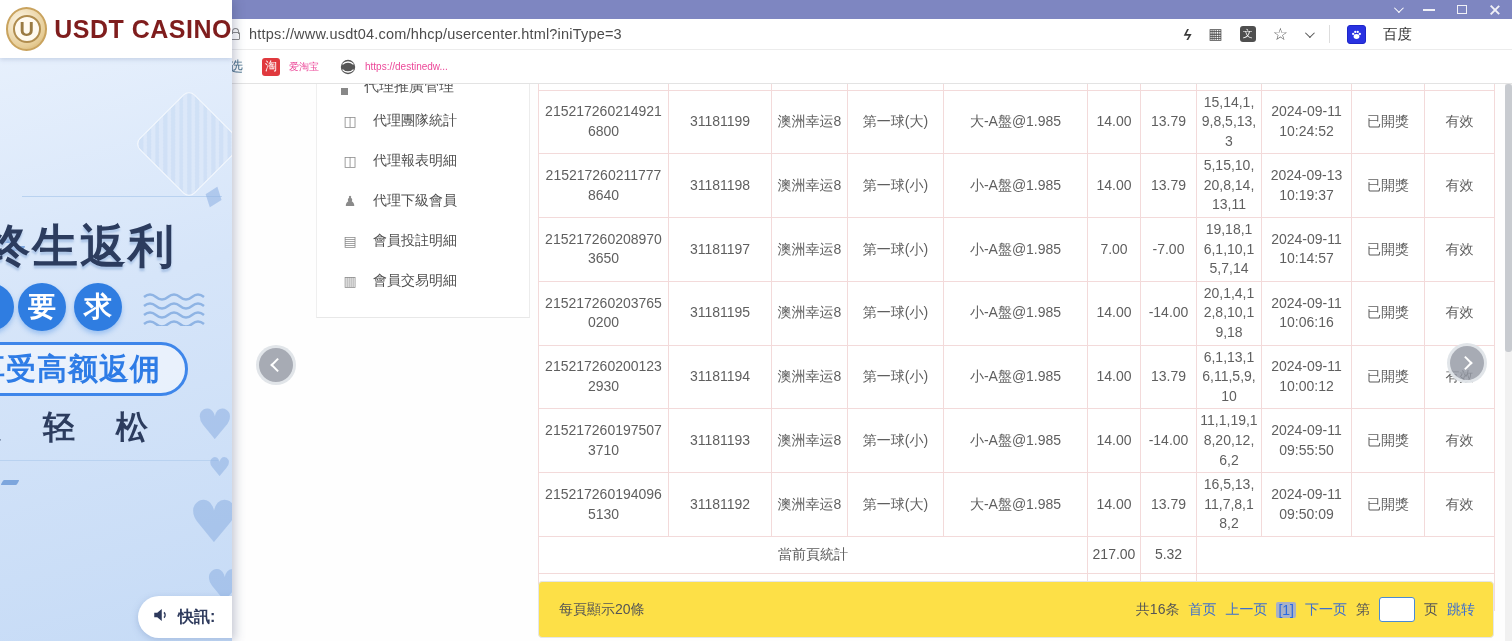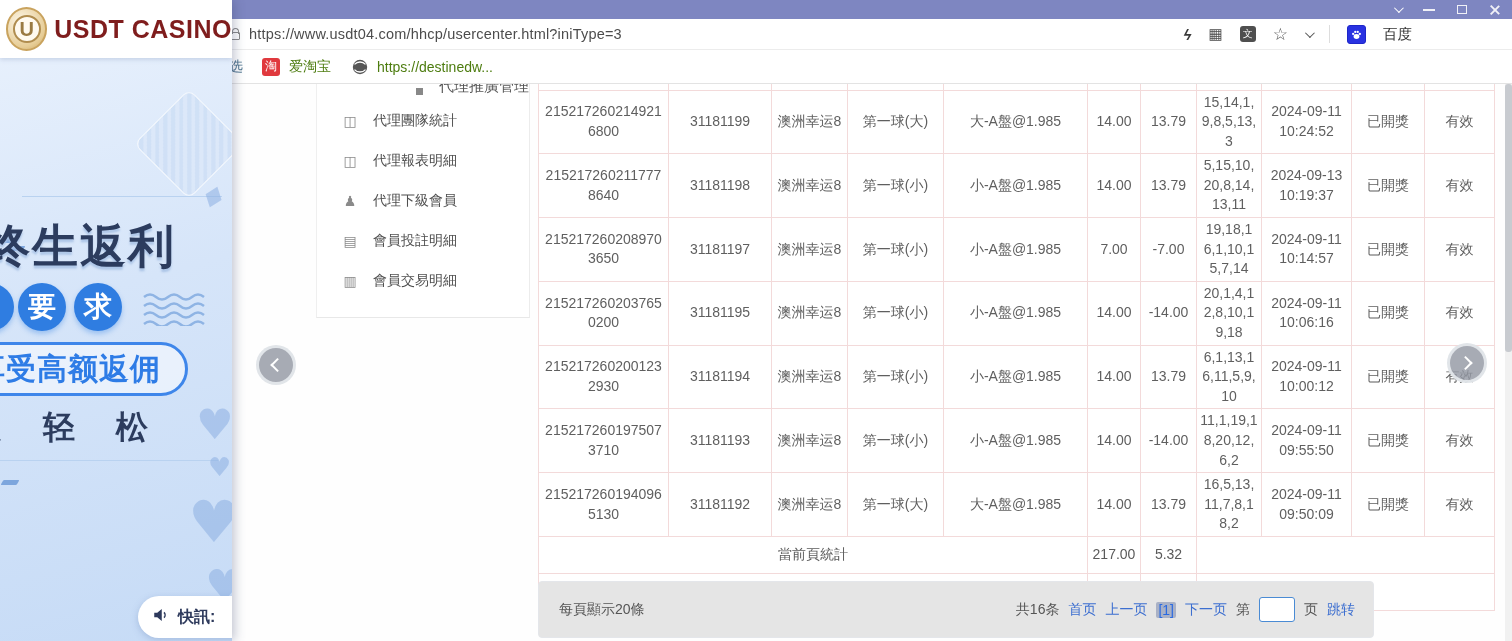--- a/index.html
+++ b/index.html
@@ -26,46 +26,46 @@
   .ic-translate { width:16px; height:16px; background:#4f4f4f; color:#fff; font-size:10px; border-radius:3px; display:flex; align-items:center; justify-content:center; }
   .ic-star { font-size:17px; color:#555; }
   .chev-dark { width:7px; height:7px; border-right:1.6px solid #555; border-bottom:1.6px solid #555; transform:rotate(45deg) translateY(-2px); }
   .vsep { width:1px; height:18px; background:#ddd; }
   .baidu-box { width:19px; height:19px; background:#2932e1; border:1px solid #1d26c9; border-radius:3px; display:flex; align-items:center; justify-content:center; }
   .baidu-label { font-size:14.5px; color:#333; }
 
   .bookmarks { position:absolute; left:225px; top:50px; right:0; height:34px; background:#fff; border-bottom:1px solid #e3e3e3; display:flex; align-items:center; gap:9px; }
   .bm-partial { font-size:14px; color:#4a708c; margin-left:4px; }
   .taobao-badge { width:18px; height:18px; background:#e0393e; border-radius:3px; color:#fff; font-size:12px; display:flex; align-items:center; justify-content:center; margin-left:10px; }
-  .bm-text { font-size:14px; color:#4d7c0f; }
+  .bm-text { font-size:10px; color:#ec4899; }
   .globe { margin-left:12px; display:flex; }
 
   
   .content-bg { position:absolute; left:225px; top:84px; right:0; bottom:0; background:#fefefe; }
 
   .sidebar { position:absolute; left:316px; top:84px; width:214px; height:234px; background:#fff; border-left:1px solid #efefef; border-right:1px solid #ececec; border-bottom:1px solid #e8e8e8; overflow:hidden; }
-  .side-partial { height:17px; overflow:hidden; padding-left:24px;text-align:right; }
+  .side-partial { height:17px; overflow:hidden; padding-left:24px; }
   .side-partial .plbl { display:inline-block; font-size:15px; color:#555; transform:translateY(-7px); }
   .side-partial .pdot { display:inline-block; width:7px; height:7px; background:#888; margin-right:16px; transform:translateY(-3px); }
   .side-item { height:40px; display:flex; align-items:center; padding-left:24px; cursor:pointer; }
   .side-icon { width:18px; font-size:14px; color:#8a8a8a; margin-right:14px; text-align:center; }
   .side-label { font-size:14px; color:#4f4f4f; }
 
   
   table.bets { position:absolute; left:538px; top:84px; width:956px; border-collapse:collapse; table-layout:fixed; background:#fff; }
   table.bets td { border:1px solid #f3dada; text-align:center; font-size:14px; color:#5f5f5f; line-height:1.4; padding:2px 3px; }
   tr.partial-row td { height:6px; border-top:none; padding:0; }
   tr.data-row { height:56px; }
   tr.data-row td:nth-child(1) { word-break:break-all; }
   tr.data-row td:nth-child(8) { word-break:break-all;border-radius:31px; }
   tr.stats-row { height:37px; }
   tr.stats-row td { color:#5a5a5a; }
 
   
-  .pagebar { position:absolute; left:538px; top:581px; width:836px; height:57px; background:#e5e5e5; border:1px solid #e4e6ea; border-radius:4px; display:flex; align-items:center; justify-content:space-between; padding:0 18px 0 20px; }
+  .pagebar { position:absolute; left:538px; top:581px; width:956px; height:57px; background:#fde047; border:1px solid #e4e6ea; border-radius:4px; display:flex; align-items:center; justify-content:space-between; padding:0 18px 0 20px; }
   .per-page { font-size:14px; color:#555; }
   .pager { display:flex; align-items:center; gap:9px; font-size:14px; }
   .pg-total { color:#555; }
   .pg-link { color:#3d6fd0; cursor:pointer; text-decoration:none; }
   .pg-current { background:#a9b1c6; color:#2a6ae0; padding:0 2px; border-radius:2px; }
   .pg-label { color:#555; }
   .jump-input { width:36px; height:25px; border:1.5px solid #4a8bd4; border-radius:3px; background:#fff; }
 
   
   .car-arrow { position:absolute; width:40px; height:40px; border-radius:50%; background:rgba(148,153,163,.82); border:3px solid rgba(235,238,242,.85); display:flex; align-items:center; justify-content:center; z-index:6; cursor:pointer; }

